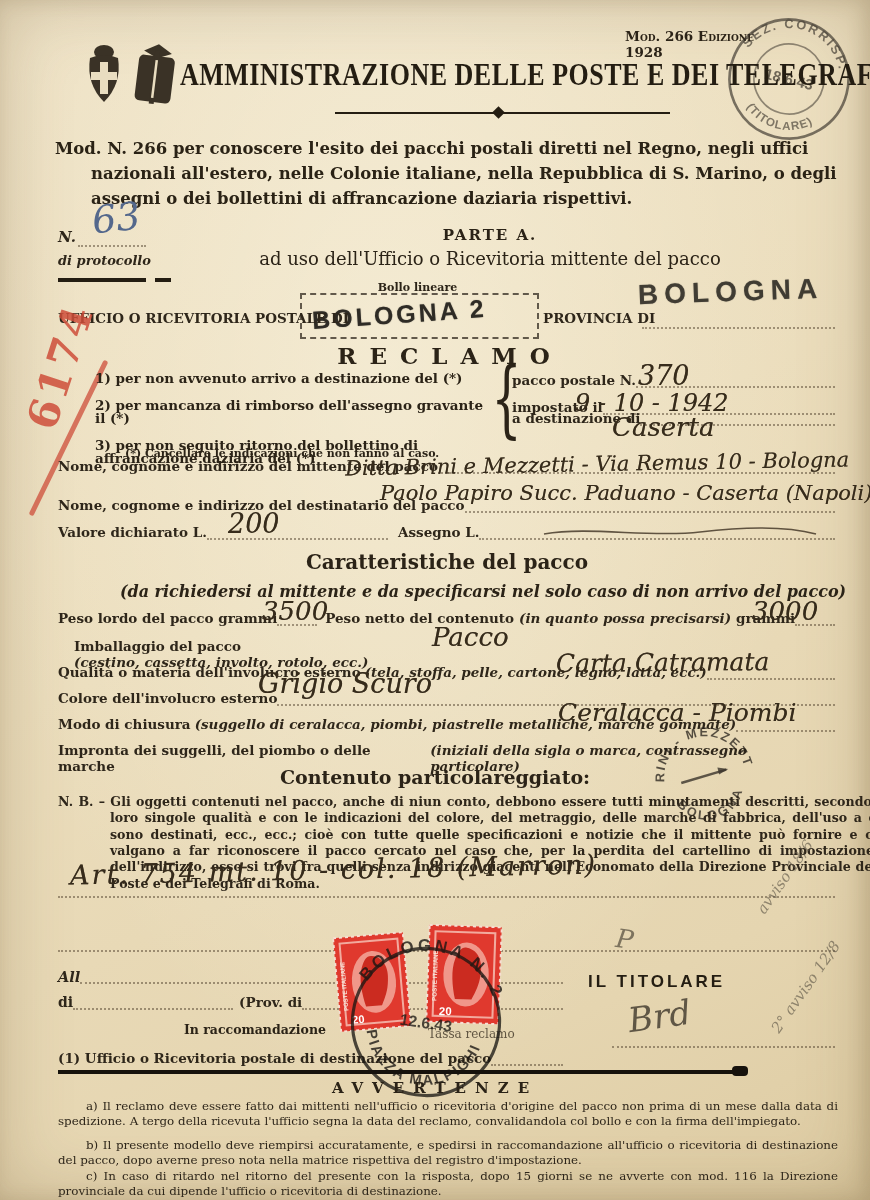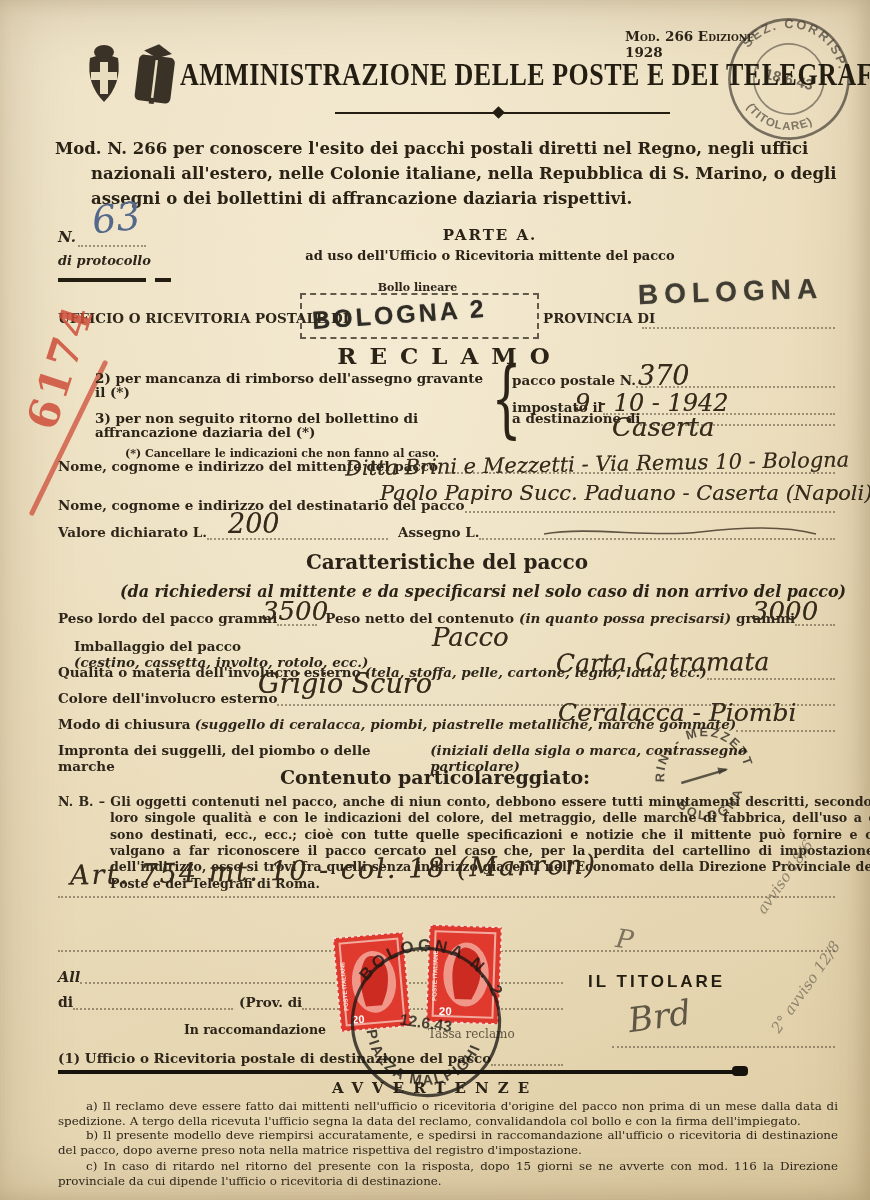--- a/index.html
+++ b/index.html
@@ -70,37 +70,38 @@
        padding-left:36px;text-indent:-36px;color:#2a2215;">Mod. N. 266 per conoscere l'esito dei pacchi postali diretti nel Regno, negli uffici nazionali all'estero, nelle Colonie italiane, nella Repubblica di S. Marino, o degli assegni o dei bollettini di affrancazione daziaria rispettivi.</div>
 
   <div class="abs lbl it" style="left:58px;top:228px;font-size:15px;">N.</div>
   <div class="abs dl" style="left:78px;top:245px;width:68px;"></div>
   <div class="abs hw" style="left:92px;top:196px;font-size:38px;color:#54688c;transform:rotate(-6deg);text-shadow:none;">63</div>
   <div class="abs lbl it" style="left:58px;top:253px;font-size:13px;">di protocollo</div>
   <div class="abs" style="left:58px;top:278px;width:88px;height:3.5px;background:#241d12;"></div>
   <div class="abs" style="left:155px;top:278px;width:16px;height:3.5px;background:#241d12;"></div>
 
   <div class="abs ctr" style="left:350px;top:226px;width:280px;font-size:15px;font-weight:bold;letter-spacing:2px;">PARTE A.</div>
-  <div class="abs ctr" style="left:190px;top:248px;width:600px;font-size:13px;font-weight:bold;">ad uso dell'Ufficio o Ricevitoria mittente del pacco</div>
+  <div class="abs ctr" style="left:190px;top:248px;width:600px;font-size:18px;font-weight:normal;">ad uso dell'Ufficio o Ricevitoria mittente del pacco</div>
 
   <div class="abs ctr" style="left:300px;top:281px;width:235px;font-size:11px;font-weight:bold;">Bollo lineare</div>
   <div class="abs" style="left:300px;top:293px;width:235px;height:42px;border:2px dashed rgba(50,42,32,.75);"></div>
   <div class="abs stamped" style="left:312px;top:300px;font-size:25px;letter-spacing:3px;transform:rotate(-4deg);">BOLOGNA 2</div>
 
   <div class="abs lbl" style="left:58px;top:310px;">UFFICIO O RICEVITORIA POSTALE DI</div>
   <div class="abs lbl" style="left:543px;top:310px;">PROVINCIA DI</div>
   <div class="abs dl" style="left:642px;top:327px;width:193px;"></div>
   <div class="abs stamped" style="left:638px;top:276px;font-size:28px;letter-spacing:6px;transform:rotate(-2deg);opacity:.9;">BOLOGNA</div>
 
   <div class="abs ctr" style="left:285px;top:342px;width:330px;font-size:23px;font-weight:bold;letter-spacing:13px;">RECLAMO</div>
 
   <div class="abs redink" style="left:-4px;top:342px;font-size:42px;font-weight:bold;transform:rotate(-72deg);letter-spacing:3px;">6174</div>
   <div class="abs" style="left:66px;top:352px;width:5px;height:172px;background:rgba(206,78,58,.75);border-radius:3px;transform:rotate(26deg);"></div>
 
   <div class="abs" style="left:95px;top:372px;width:390px;font-size:13.5px;font-weight:bold;line-height:1;">
+    <div style="margin-bottom:13px;">1) per non avvenuto arrivo a destinazione del (*)</div>
     <div style="margin-bottom:13px;">2) per mancanza di rimborso dell'assegno gravante il (*)</div>
     <div>3) per non seguito ritorno del bollettino di affrancazione daziaria del (*)</div>
   </div>
   <div class="abs" style="left:125px;top:447px;font-size:11px;font-weight:bold;">(*) Cancellare le indicazioni che non fanno al caso.</div>
 
   <div class="abs" style="left:481px;top:352px;font-size:80px;transform:scale(.6,1.05);color:#2b2317;">{</div>
   <div class="abs row" style="left:512px;top:372px;width:323px;height:19px;">
     <span class="lbl">pacco postale N.</span>
     <span class="dlf"></span>
   </div>
@@ -261,18 +262,18 @@
   <div class="abs pencil" style="left:616px;top:924px;font-size:26px;color:rgba(80,72,58,.7);transform:rotate(8deg);">P</div>
   <div class="abs hw" style="left:628px;top:996px;font-size:34px;color:rgba(72,64,50,.85);transform:rotate(-8deg);text-shadow:none;">Brd</div>
 
   <div class="abs pencil" style="left:742px;top:868px;font-size:15px;transform:rotate(-55deg);">avviso 18/6</div>
   <div class="abs pencil" style="left:752px;top:978px;font-size:15px;transform:rotate(-55deg);">2° avviso 12/8</div>
 
   <div class="abs" style="left:58px;top:1070px;width:682px;height:3.5px;background:#16120c;"></div>
   <div class="abs" style="left:732px;top:1066px;width:16px;height:10px;background:#16120c;border-radius:4px;"></div>
   <div class="abs ctr" style="left:0;top:1079px;width:870px;font-size:15px;font-weight:bold;letter-spacing:9px;">AVVERTENZE</div>
   <div class="abs" style="left:58px;top:1099px;width:780px;font-size:11.9px;line-height:1.22;text-align:justify;color:#2e261a;">
-    <p style="margin:0 0 0;text-indent:28px;">a) Il reclamo deve essere fatto dai mittenti nell'ufficio o ricevitoria d'origine del pacco non prima di un mese dalla data di spedizione. A tergo della ricevuta l'ufficio segna la data del reclamo, convalidandola col bollo e con la firma dell'impiegato.</p>
+    <p style="margin:0 0 10px;text-indent:28px;">a) Il reclamo deve essere fatto dai mittenti nell'ufficio o ricevitoria d'origine del pacco non prima di un mese dalla data di spedizione. A tergo della ricevuta l'ufficio segna la data del reclamo, convalidandola col bollo e con la firma dell'impiegato.</p>
     <p style="margin:0 0 2px;text-indent:28px;">b) Il presente modello deve riempirsi accuratamente, e spedirsi in raccomandazione all'ufficio o ricevitoria di destinazione del pacco, dopo averne preso nota nella matrice rispettiva del registro d'impostazione.</p>
     <p style="margin:0;text-indent:28px;">c) In caso di ritardo nel ritorno del presente con la risposta, dopo 15 giorni se ne avverte con mod. 116 la Direzione provinciale da cui dipende l'ufficio o ricevitoria di destinazione.</p>
   </div>
 
 </div>
 
 </body></html>

